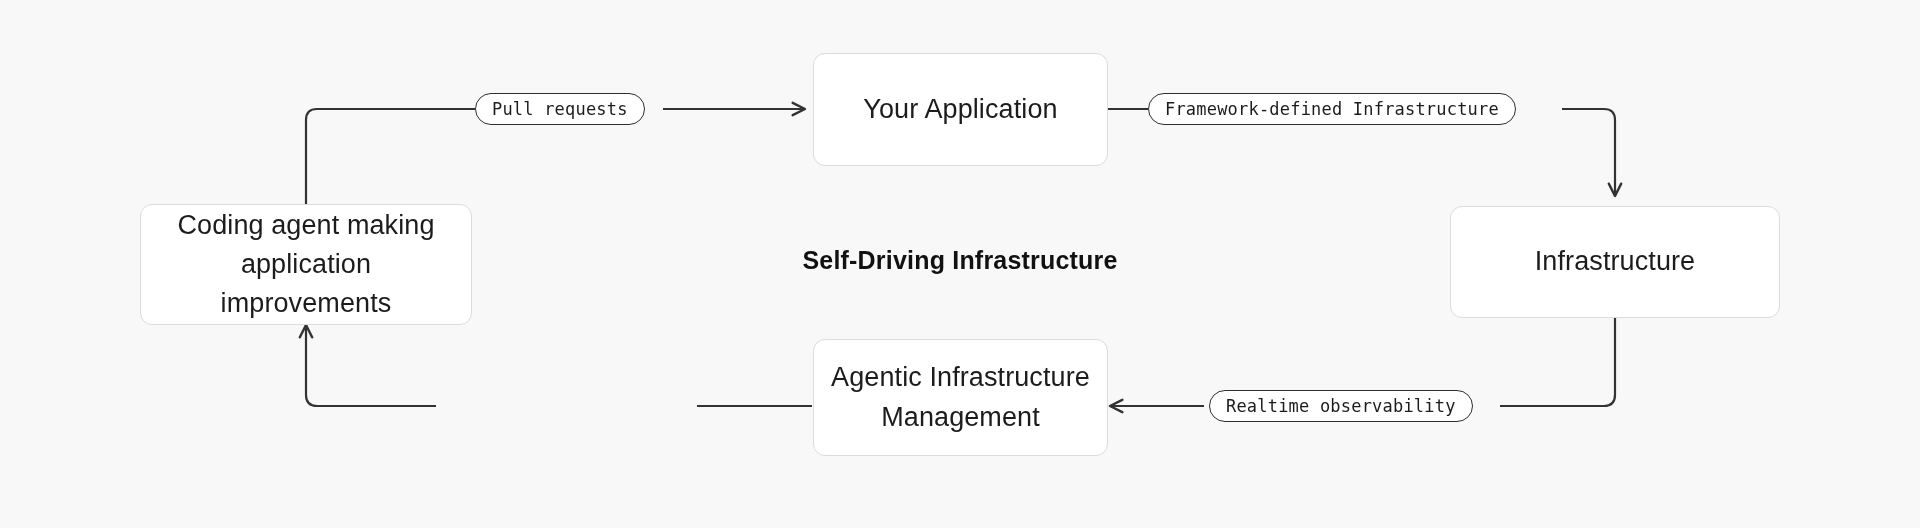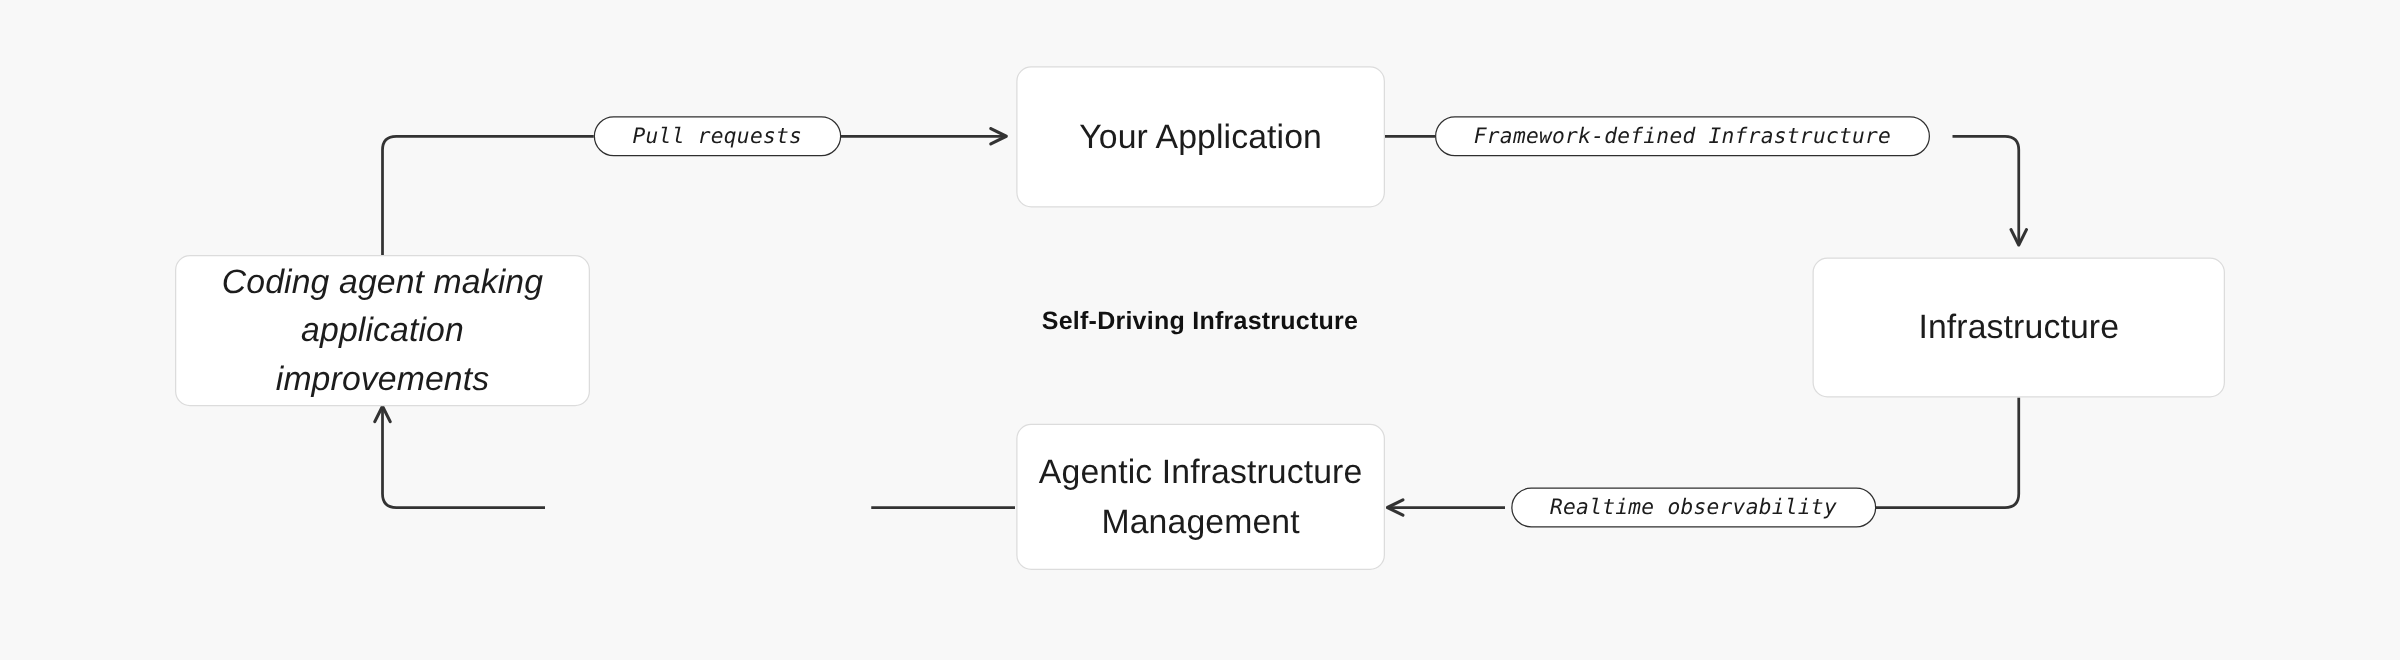--- a/index.html
+++ b/index.html
@@ -56,32 +56,31 @@
     align-items: center;
     justify-content: center;
     color: #1c1c1c;
     font-family: "DejaVu Sans Mono", monospace;
     font-size: 17px;
     letter-spacing: 0.2px;
     height: 32px;
     white-space: nowrap;
   }
   .pill-label {
-    padding: 0 30px;
-    font-style: italic;
+    padding: 0 16px;
   }
   #center-title {
     position: absolute;
     left: 0;
     top: 246px;
     width: 1920px;
     text-align: center;
     font-family: "Liberation Sans", sans-serif;
     font-weight: bold;
-    font-size: 20px;
+    font-size: 25px;
     color: #111111;
     letter-spacing: 0.2px;
   }
 </style>
 </head>
 <body>
 
 <div id="canvas">
 
   <svg id="edges" viewBox="0 0 1920 528" width="1920" height="528" xmlns="http://www.w3.org/2000/svg">
@@ -100,21 +99,21 @@
       <path d="M 1562 109 L 1604 109 Q 1615 109 1615 120 L 1615 196" marker-end="url(#arrow)"></path>
 
       <path d="M 1615 318 L 1615 395 Q 1615 406 1604 406 L 1500 406"></path>
       <path d="M 1204 406 L 1110 406" marker-end="url(#arrow)"></path>
 
       <path d="M 812 406 L 697 406"></path>
       <path d="M 436 406 L 317 406 Q 306 406 306 395 L 306 325" marker-end="url(#arrow)"></path>
     </g>
   </svg>
 
-  <div class="node" style="left:140px; top:204px; width:332px; height:121px;font-style:italic;">
+  <div class="node" style="left:140px; top:204px; width:332px; height:121px;">
     <span class="node-label">Coding agent making
 application improvements</span>
   </div>
 
   <div class="node" style="left:813px; top:53px; width:295px; height:113px;">
     <span class="node-label">Your Application</span>
   </div>
 
   <div class="node" style="left:1450px; top:206px; width:330px; height:112px;">
     <span class="node-label">Infrastructure</span>

